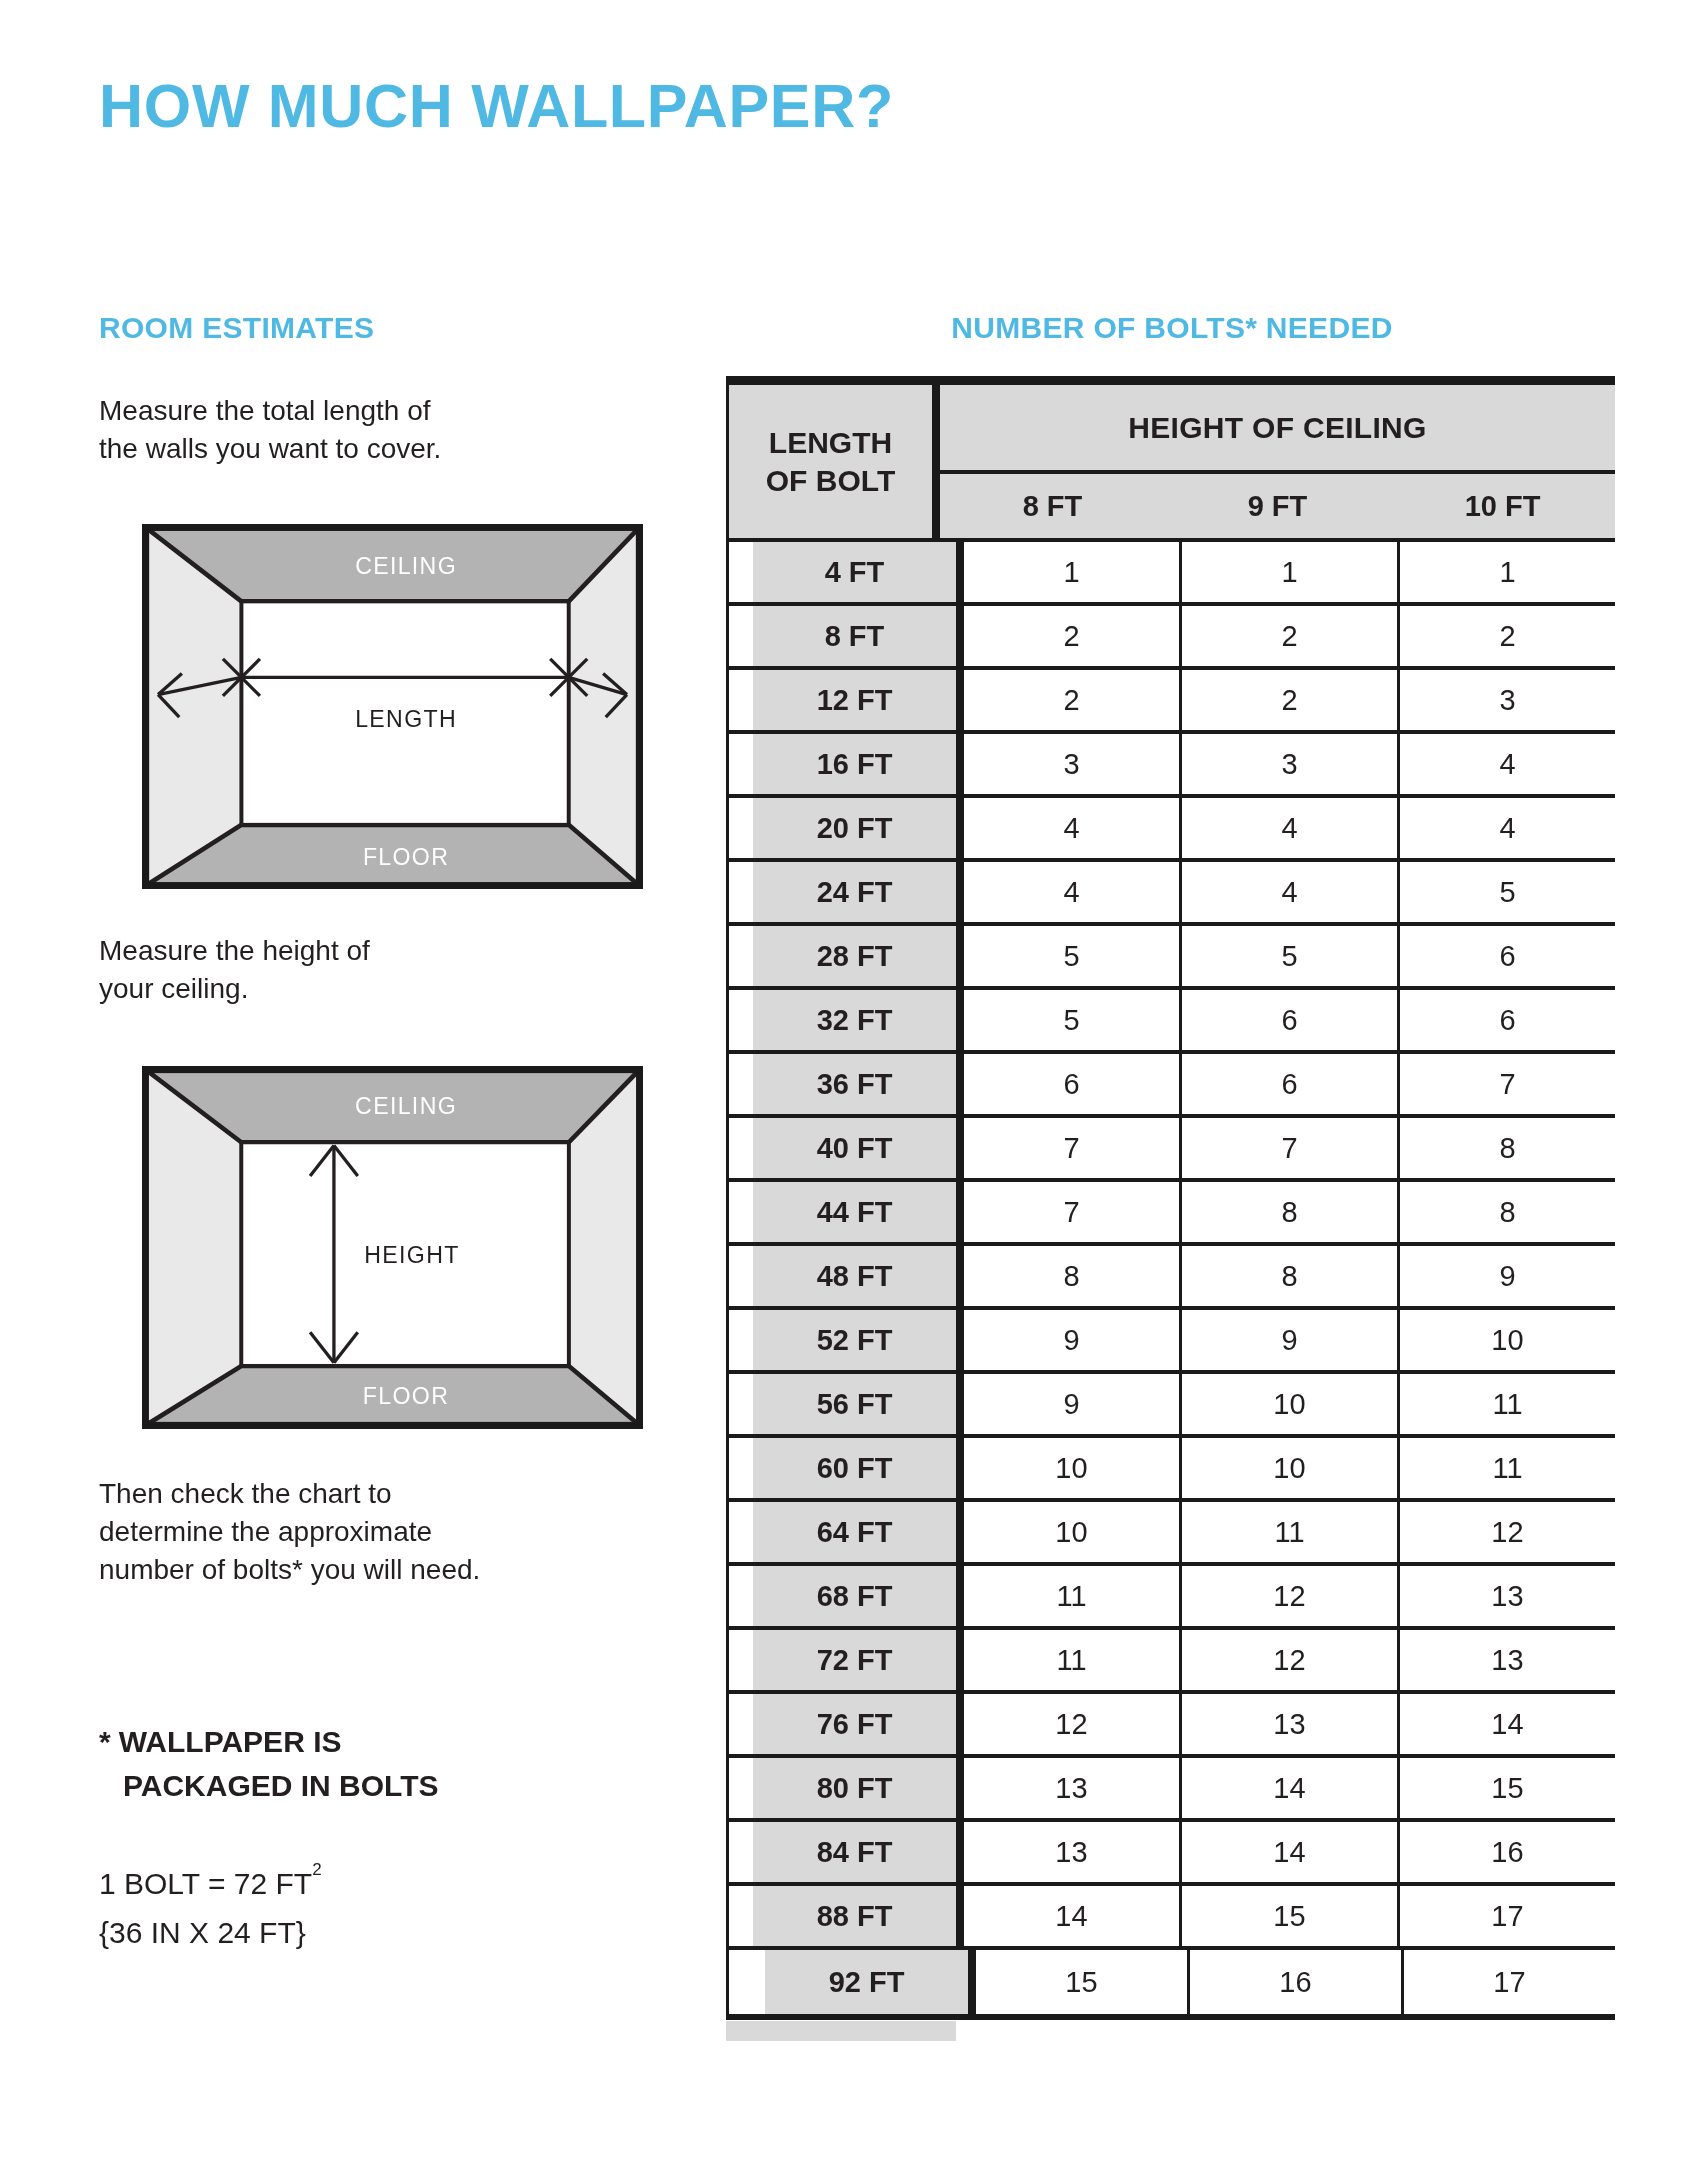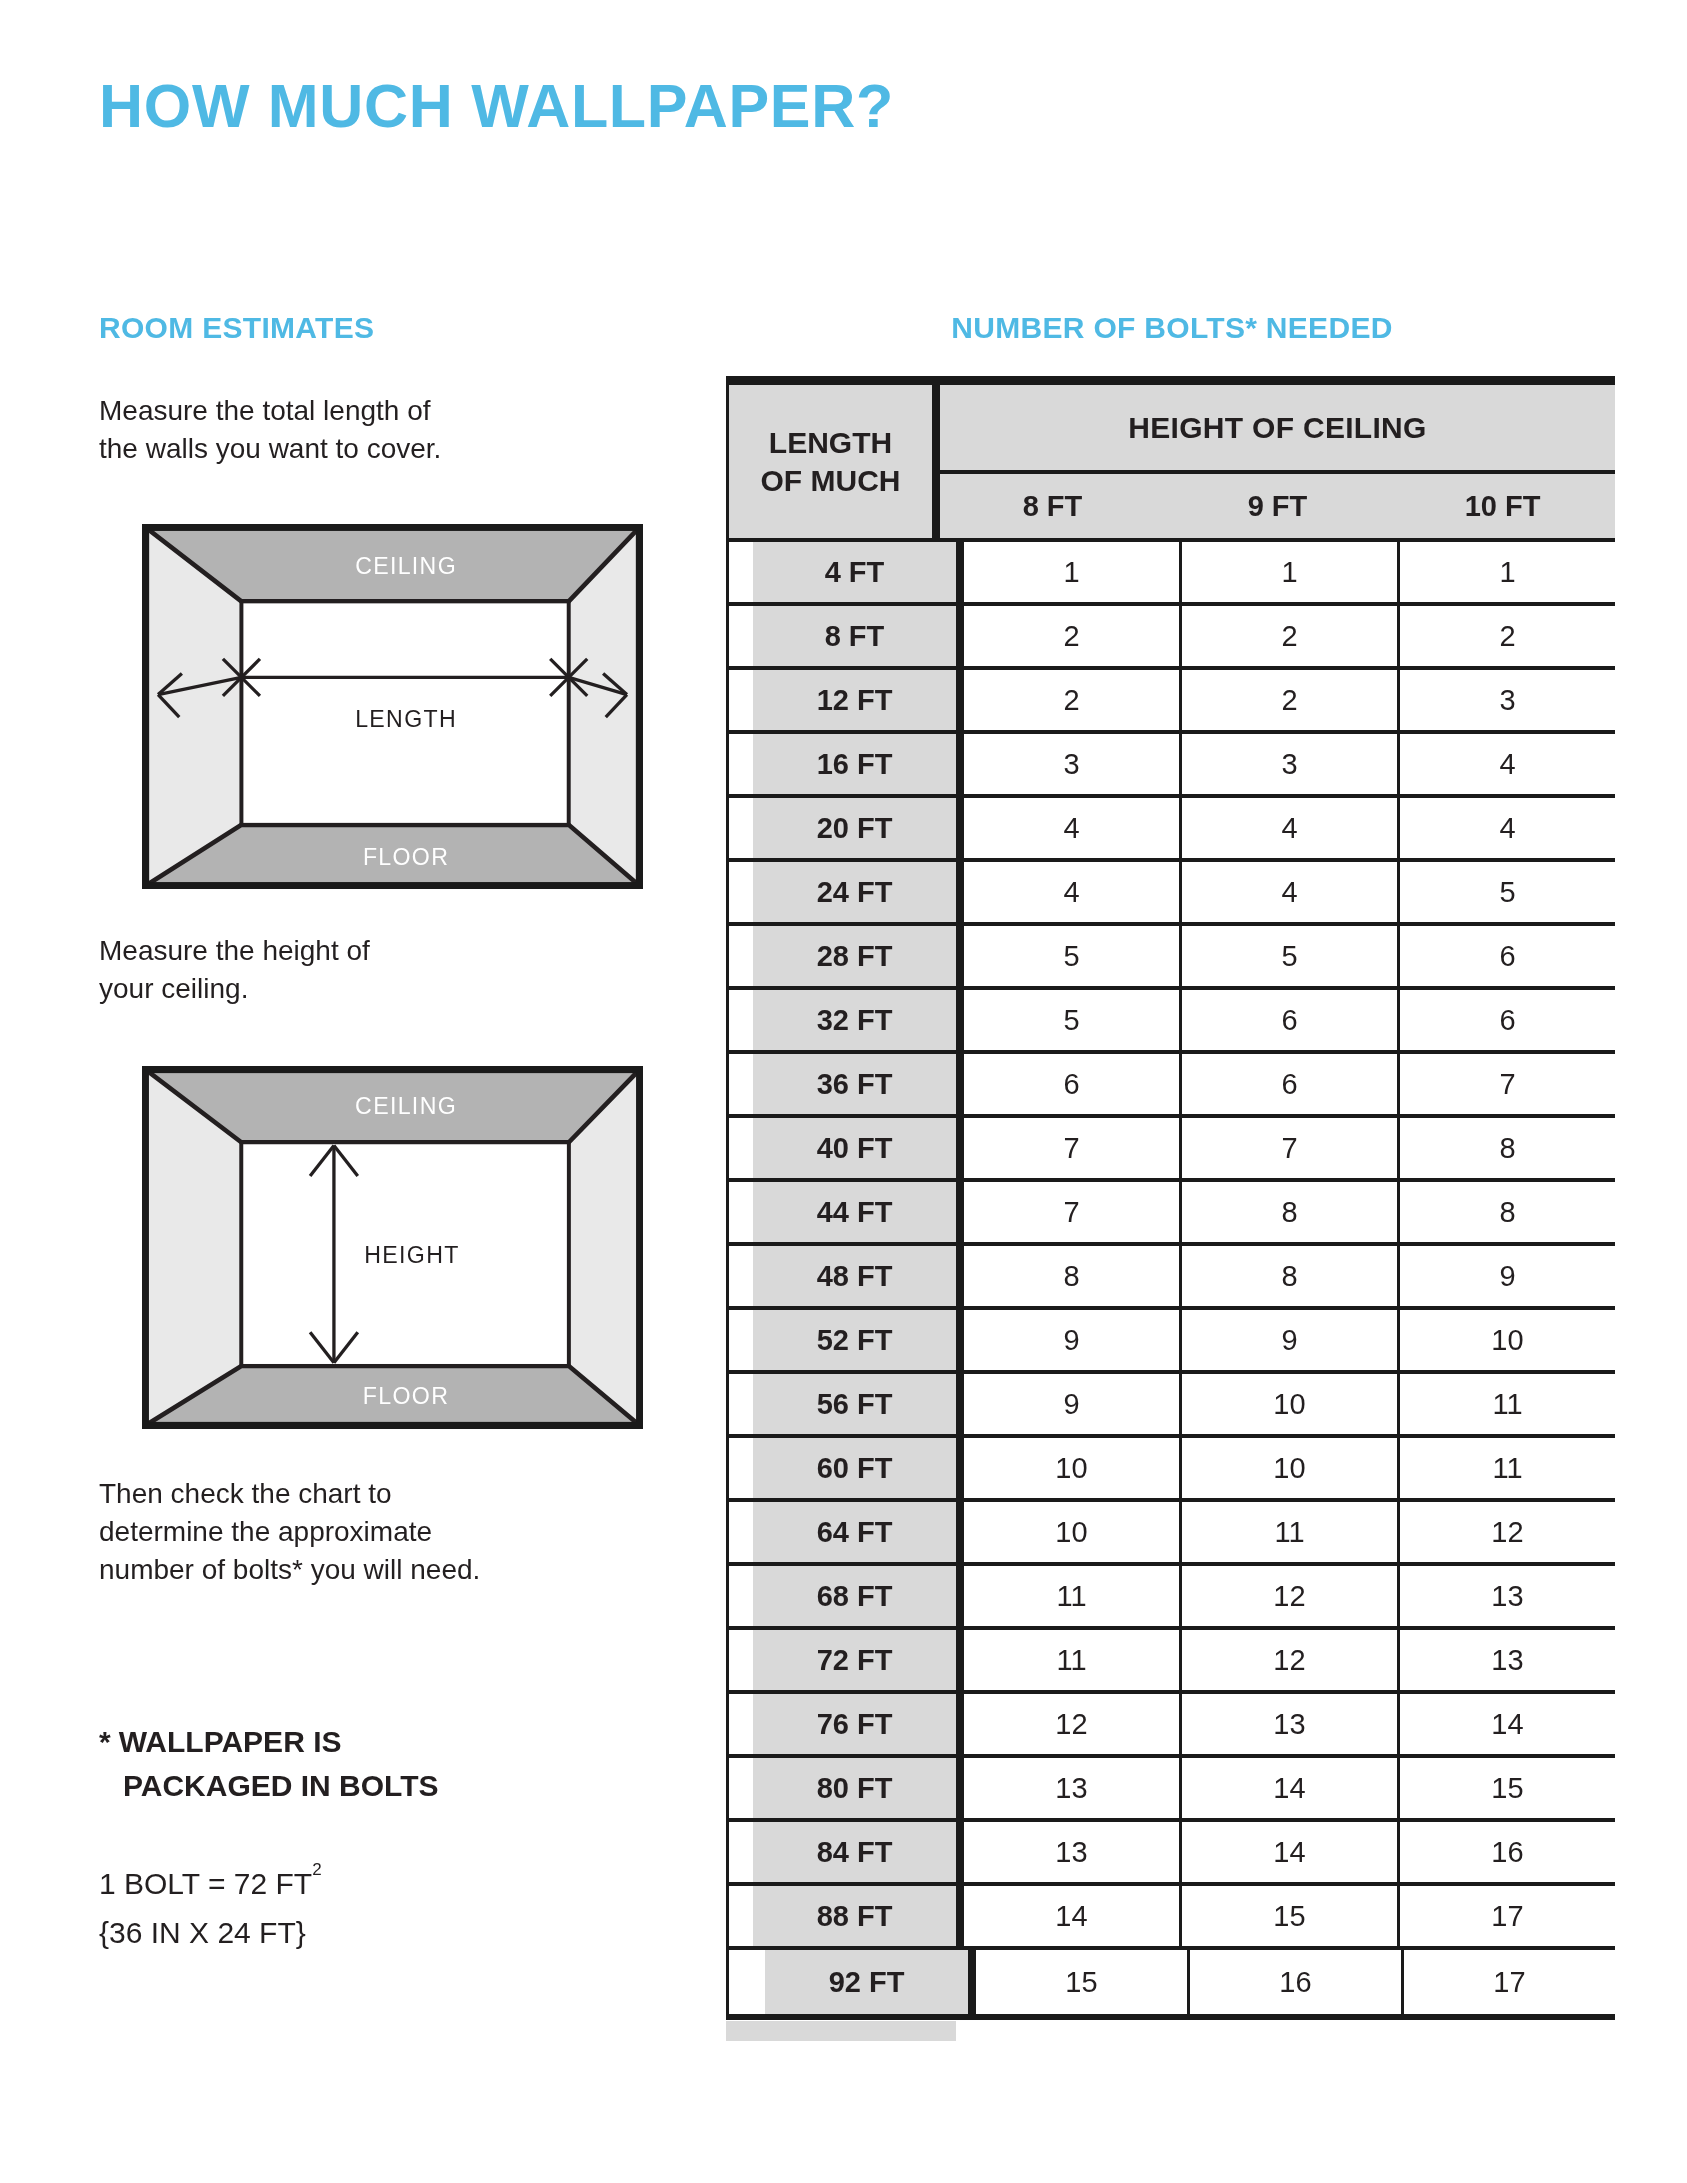--- a/index.html
+++ b/index.html
@@ -159,21 +159,21 @@
     <div>{36 IN X 24 FT}</div>
   </div>
 
   <div class="section-heading heading-right">NUMBER OF BOLTS* NEEDED</div>
 
   <div class="bolt-table">
     <div class="top-bar"></div>
     <div class="thead">
       <div class="th-left">
         <div>LENGTH</div>
-        <div>OF MUCH</div>
+        <div>OF BOLT</div>
       </div>
       <div class="th-right">
         <div class="span-head">HEIGHT OF CEILING</div>
         <div class="sub-row">
           <div class="sub-cell">8 FT</div>
           <div class="sub-cell">9 FT</div>
           <div class="sub-cell">10 FT</div>
         </div>
       </div>
     </div>

